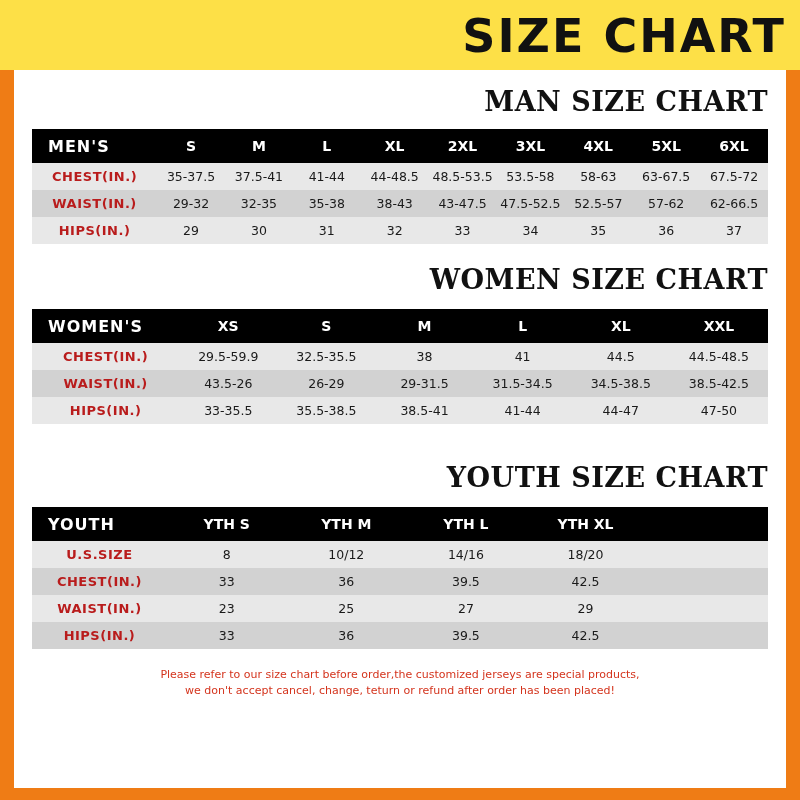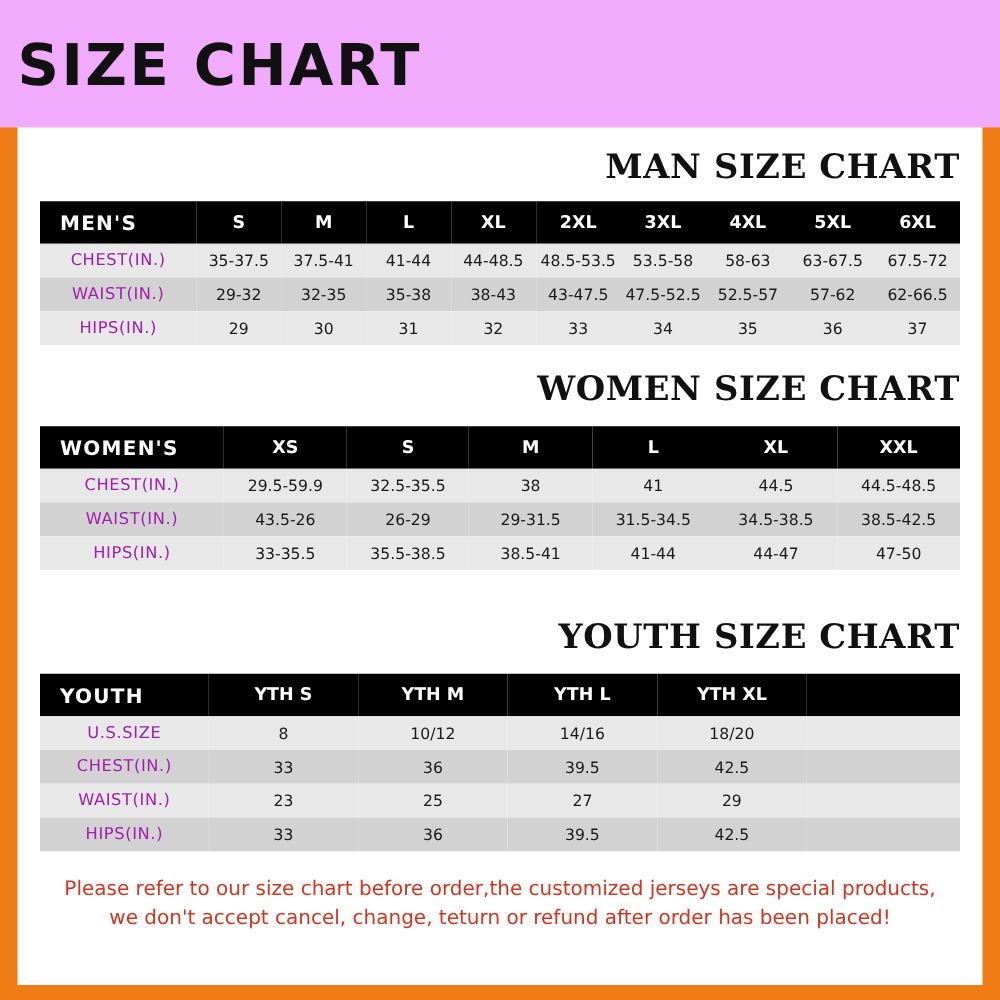--- a/index.html
+++ b/index.html
@@ -17,27 +17,27 @@
     position: relative;
     width: 800px;
     height: 800px;
     box-sizing: border-box;
     border-left: 14px solid #ef7c15;
     border-right: 14px solid #ef7c15;
     background: #ffffff;
   }
   .banner {
     height: 70px;
-    background: #f0abfc;
+    background: #fde047;
     display: flex;
     align-items: center;
-    justify-content: flex-start;
+    justify-content: flex-end;
     margin-left: -14px;
     margin-right: -14px;
-    padding: 16px 14px;
+    padding: 0 14px;
   }
   .banner-title {
     font-family: "DejaVu Sans", sans-serif;
     font-weight: bold;
     font-size: 46px;
     letter-spacing: 2px;
     color: #111111;
     line-height: 1;
     margin-top: 2px;
   }
@@ -87,38 +87,39 @@
     letter-spacing: 1px;
   }
   table.size-table tbody tr.odd td {
     background: #e8e8e8;
   }
   table.size-table tbody tr.even td {
     background: #d2d2d2;
   }
   table.size-table tbody td.rowlabel {
     font-size: 13px;
-    color: #a21caf;
+    color: #b91c1c;
     letter-spacing: 0.5px;
+    font-weight: bold;
   }
   
   .men col.c0 { width: 17%; }
   
   .women col.c0 { width: 20%; }
   
   .youth col.c0 { width: 22%; }
   .youth col.cx { width: 19.5%; }
   .youth col.pad { width: 20%; }
 
   .notice {
     margin: 18px 6px 0 6px;
     text-align: center;
     color: #d4341d;
     font-family: "DejaVu Sans", sans-serif;
-    font-size: 16px;
+    font-size: 11px;
     line-height: 1.45;
   }
   .notice .line { display: block; }
   .bottom-bar {
     position: absolute;
     left: -14px;
     right: -14px;
     bottom: 0;
     height: 12px;
     background: #ef7c15;

